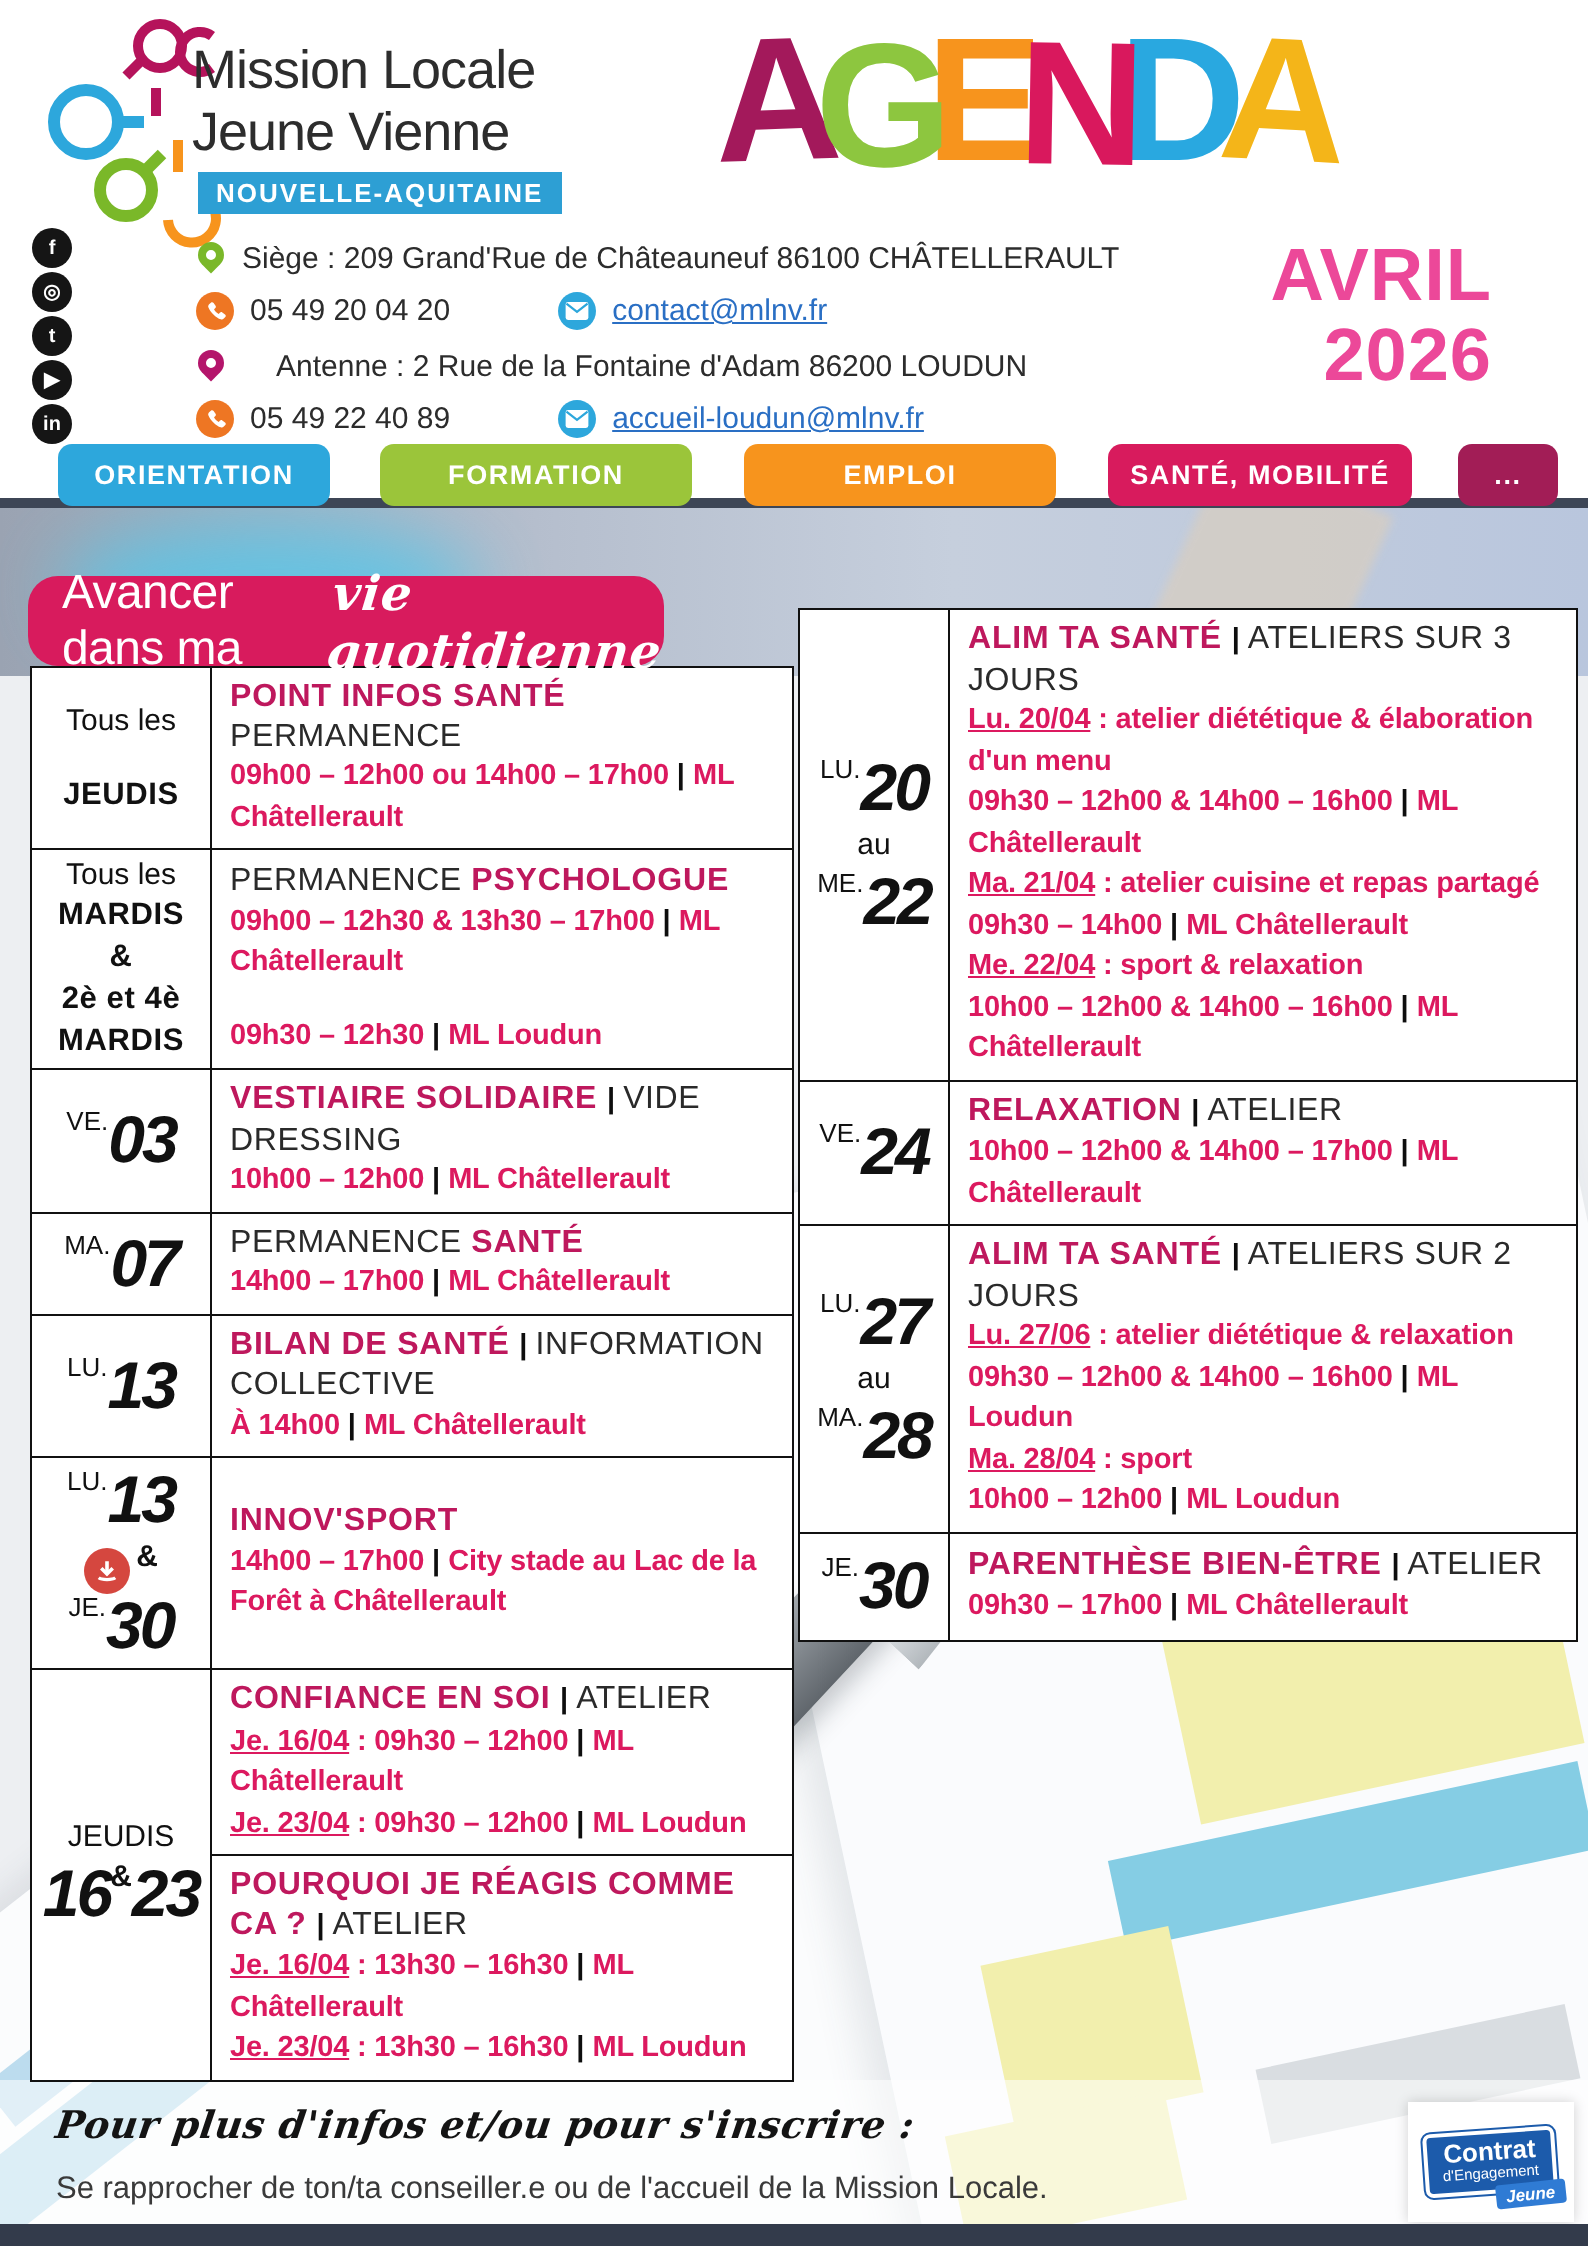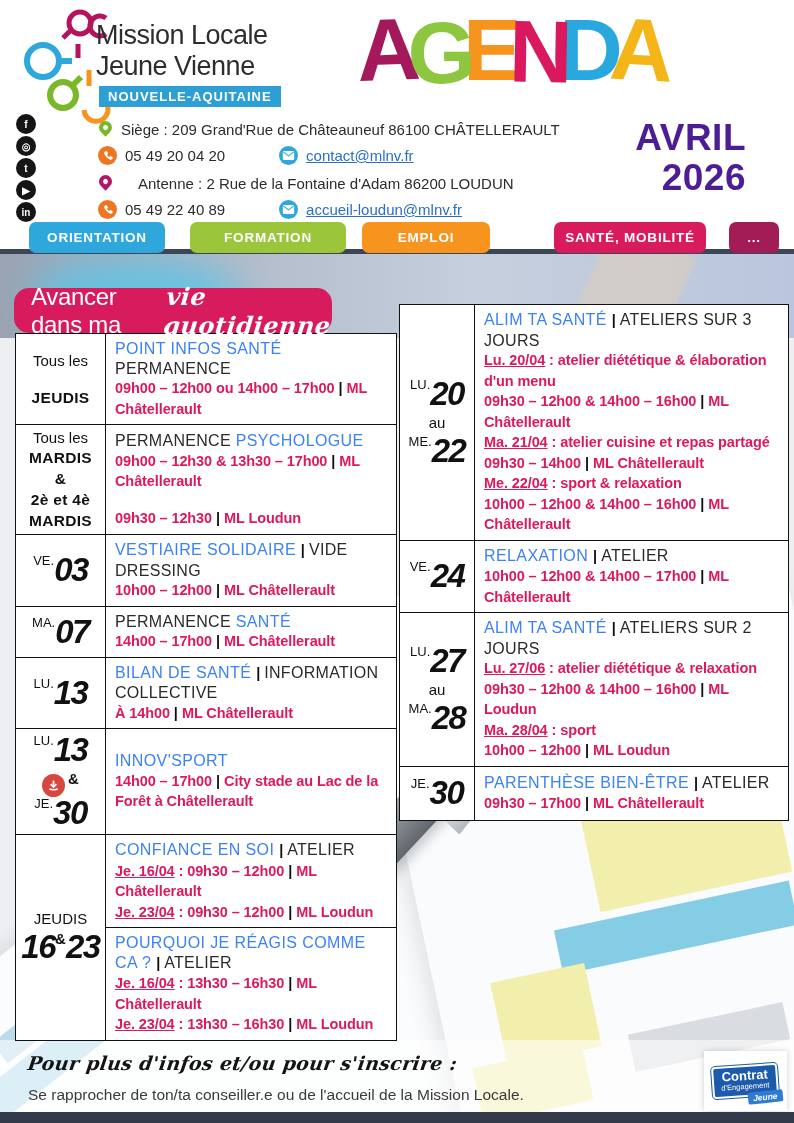--- a/index.html
+++ b/index.html
@@ -11,21 +11,21 @@
   #org-name{left:96px;top:20px;font-size:27px;line-height:31px;color:#2d2d2d;letter-spacing:-.5px;}
   #region-badge{left:99px;top:86px;background:#2d9fd4;color:#fff;font-weight:bold;font-size:13px;
                 letter-spacing:1px;padding:3px 9px;}
   #agenda-title{left:366px;top:6px;white-space:nowrap;}
   #agenda-title span{display:inline-block;font-size:88px;font-weight:800;line-height:88px;
                      margin-left:-9px;letter-spacing:-4px;}
   #agenda-title span:nth-child(1){transform:rotate(-2deg);}
   #agenda-title span:nth-child(2){transform:translateY(3px);}
   #agenda-title span:nth-child(4){transform:translateY(2px) rotate(1deg);}
   #agenda-title span:nth-child(6){transform:rotate(3deg);}
-  #month-box{right:48px;top:118px;text-align:right;font-weight:800;font-size:37px;line-height:40px;color:#4c1d95;letter-spacing:.5px;}
+  #month-box{right:48px;top:118px;text-align:right;font-weight:800;font-size:37px;line-height:40px;color:#ec4899;letter-spacing:.5px;}
 
   #social{left:16px;top:114px;display:flex;flex-direction:column;gap:2px;}
   .soc{width:20px;height:20px;border-radius:50%;background:#151515;color:#fff;display:flex;
        align-items:center;justify-content:center;font-size:10px;font-weight:bold;}
 
   #contacts{left:98px;top:119px;width:480px;font-size:15px;color:#2c2c2c;}
   .c-row{display:flex;align-items:center;margin-bottom:5px;height:21px;}
   .c-row.gap{margin-top:7px;gap:17px;}
   .pin{width:13px;height:13px;border-radius:50% 50% 50% 0;transform:rotate(-45deg);
        position:relative;margin:0 9px 4px 1px;flex:0 0 auto;}
@@ -35,21 +35,21 @@
   .phone-ic{background:#ee7623;}
   .mail-ic{background:#2da7dc;margin-left:54px;}
   .email-link{color:#2a6fc4;text-decoration:underline;}
 
   
   #topline{left:0;top:249px;width:794px;height:5px;background:#3d4656;}
   .tab{position:absolute;top:222px;height:31px;border-radius:7px;color:#fff;font-weight:bold;
        font-size:13.5px;letter-spacing:.8px;display:flex;align-items:center;justify-content:center;z-index:3;}
   .tab:nth-child(1){left:29px;width:136px;}
   .tab:nth-child(2){left:190px;width:156px;}
-  .tab:nth-child(3){left:362px;width:128px;text-align:center;}
+  .tab:nth-child(3){left:372px;width:156px;text-align:center;}
   .tab:nth-child(4){left:554px;width:152px;}
   .tab:nth-child(5){left:729px;width:50px;}
 
   
   #photo{left:0;top:254px;width:794px;height:858px;background:#edeff2;overflow:hidden;}
   .ph{position:absolute;}
   #ph-topband{left:0;top:0;width:794px;height:84px;
       background:linear-gradient(90deg,#9aa3b2,#b6bfce 35%,#c6cfdd 60%,#b9c6dd);}
   #ph-blob{left:30px;top:6px;width:210px;height:70px;border-radius:50%;background:#55c7ea;filter:blur(18px);opacity:.8;}
   #ph-beige{left:580px;top:-20px;width:90px;height:150px;background:#d7cec2;transform:rotate(24deg);opacity:.75;filter:blur(2px);}
@@ -84,21 +84,21 @@
   .trow{display:flex;border-bottom:1.7px solid #111;background:#fff;}
   .trow:last-child{border-bottom:none;}
   .dcell{border-right:1.7px solid #111;display:flex;flex-direction:column;align-items:center;
          justify-content:center;padding:4px 2px;box-sizing:border-box;flex:0 0 auto;gap:3px;}
   #left-table .dcell{width:90px;}
   #right-table .dcell{width:75px;}
   .ecell{flex:1;display:flex;flex-direction:column;justify-content:center;}
   .event{padding:5px 9px;}
   .event + .event{border-top:1.7px solid #111;}
   .eline{line-height:19.5px;}
-  .seg-tb{font-weight:normal;color:#3b82f6;font-size:16px;letter-spacing:.4px;}
+  .seg-tb{font-weight:bold;color:#be185d;font-size:16px;letter-spacing:.4px;}
   .seg-tr{color:#2a2a2a;font-size:16px;letter-spacing:.3px;}
   .seg-p{color:#dc195f;font-weight:bold;font-size:14.5px;letter-spacing:-.1px;}
   .seg-pu{color:#dc195f;font-weight:bold;font-size:14.5px;text-decoration:underline;letter-spacing:-.1px;}
   .seg-k{color:#0e0e0e;font-weight:bold;font-size:14.5px;}
   .seg-gap{display:block;height:16px;}
   .dline{display:flex;align-items:flex-start;justify-content:center;}
   .d-sm{font-size:13px;color:#111;}
   .d-big{font-size:33px;font-weight:800;font-style:italic;letter-spacing:-1.5px;line-height:34px;}
   .d-reg{font-size:15px;color:#111;}
   .d-bold{font-size:15.5px;font-weight:bold;color:#111;letter-spacing:.3px;}

